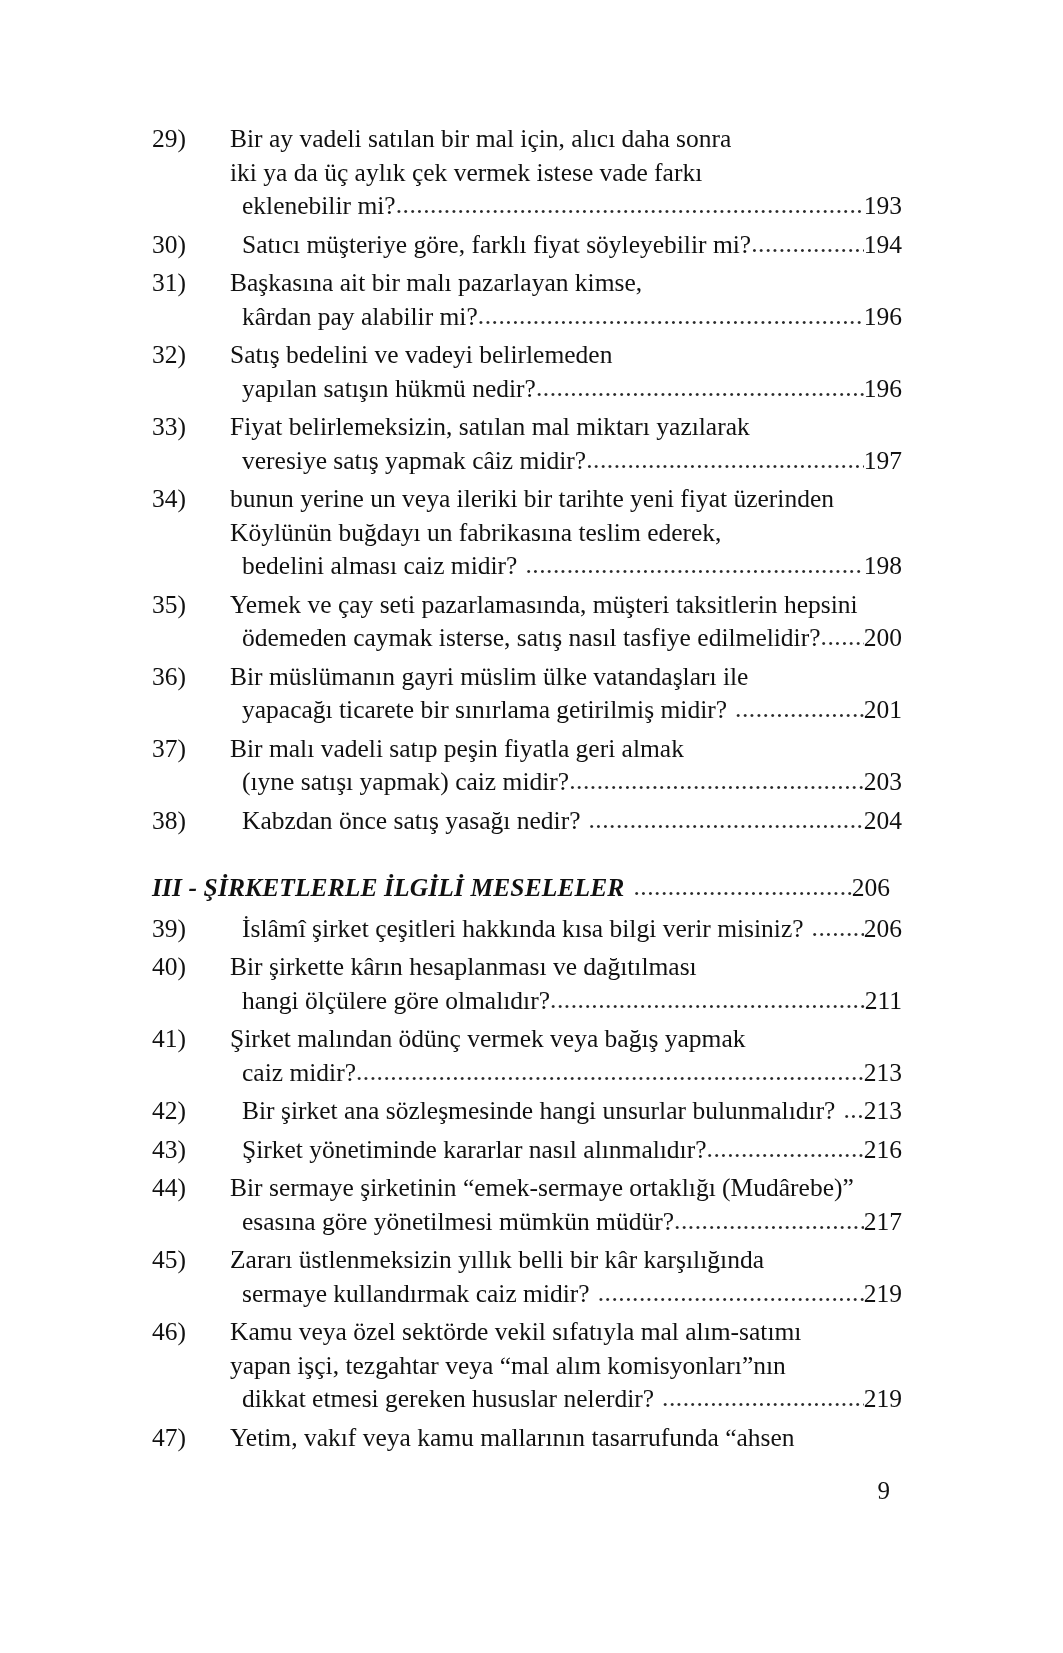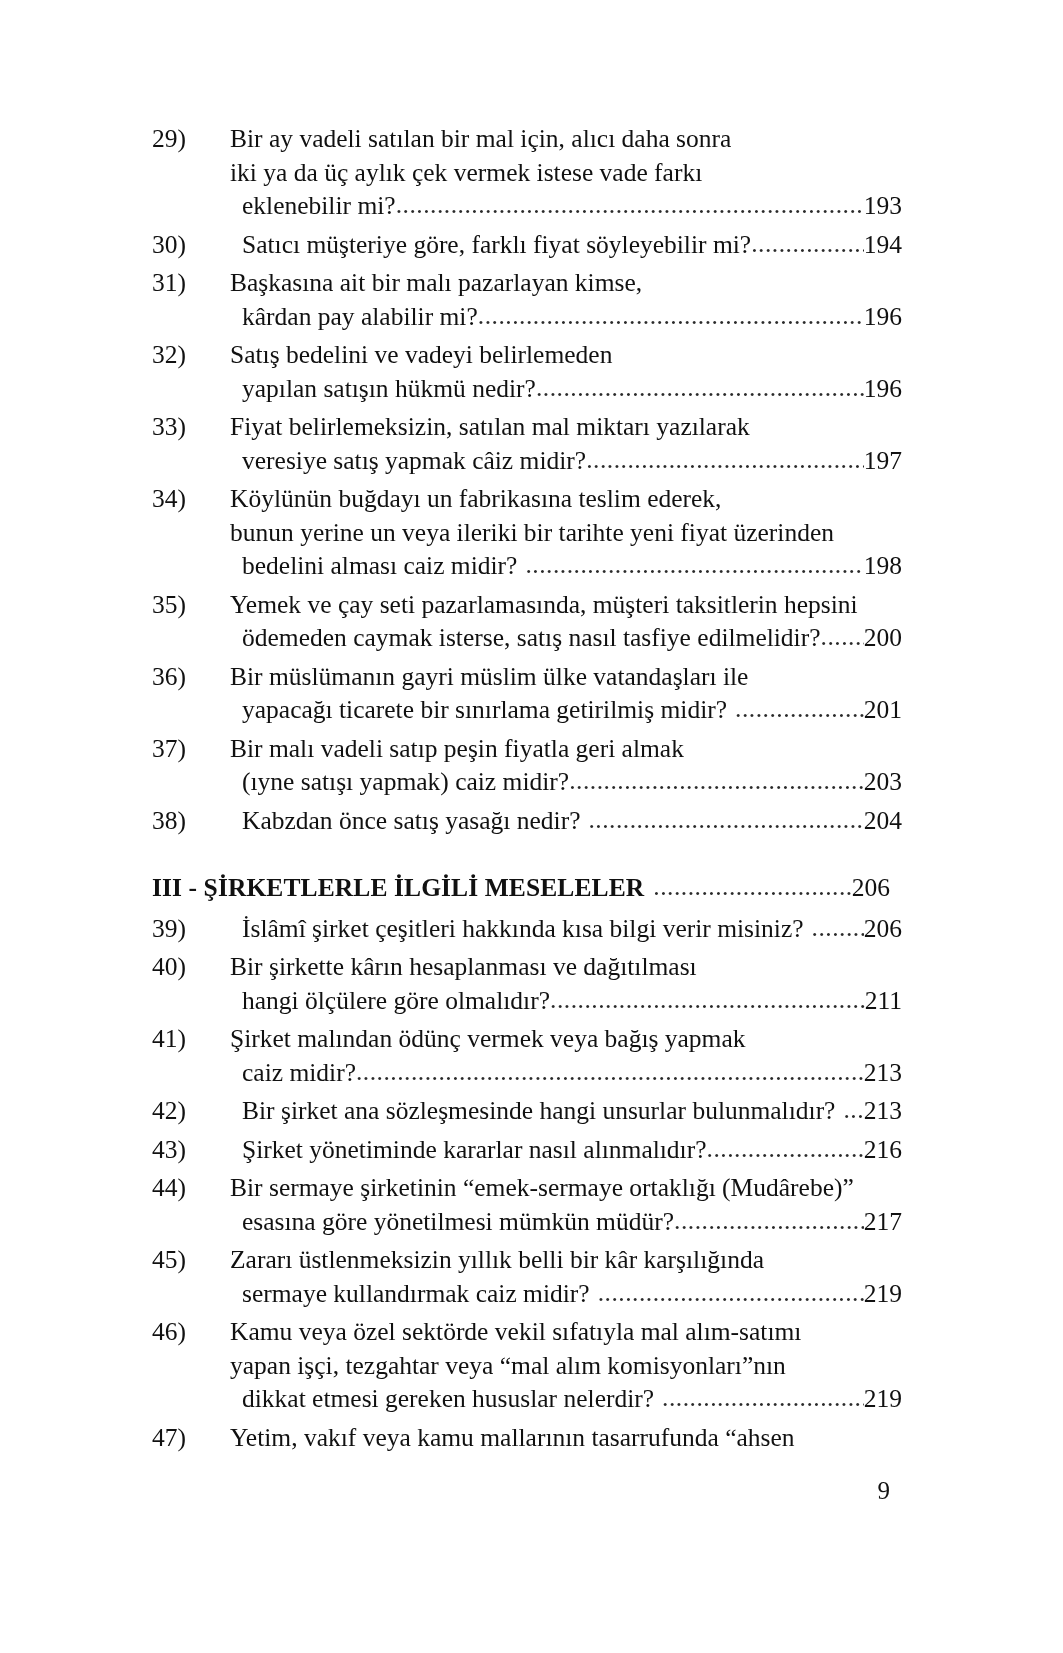--- a/index.html
+++ b/index.html
@@ -102,20 +102,21 @@
     margin-top: 34px;
     margin-bottom: 7px;
     display: flex;
     align-items: baseline;
     width: 100%;
   }
   .section .sec-title {
     flex: 0 0 auto;
     white-space: nowrap;
     letter-spacing: 0.1px;
+    font-style: italic;
   }
   .section .dots {
     flex: 1 1 auto;
     overflow: hidden;
     white-space: nowrap;
     font-weight: normal;
     font-size: 25.5px;
     letter-spacing: 0.5px;
     color: #2a2a2a;
     margin-left: 9px;
@@ -202,22 +203,22 @@
             <div class="line leader">
               <span class="txt">veresiye satış yapmak câiz midir?</span>
               <span class="dots"></span>
               <span class="pg">197</span>
             </div>
           </div>
         </div>
         <div class="entry">
           <span class="num">34)</span>
           <div class="body">
+            <span class="line">bunun yerine un veya ileriki bir tarihte yeni fiyat üzerinden</span>
             <span class="line">Köylünün buğdayı un fabrikasına teslim ederek,</span>
-            <span class="line">bunun yerine un veya ileriki bir tarihte yeni fiyat üzerinden</span>
             <div class="line leader gap">
               <span class="txt">bedelini alması caiz midir?</span>
               <span class="dots"></span>
               <span class="pg">198</span>
             </div>
           </div>
         </div>
         <div class="entry">
           <span class="num">35)</span>
           <div class="body">

